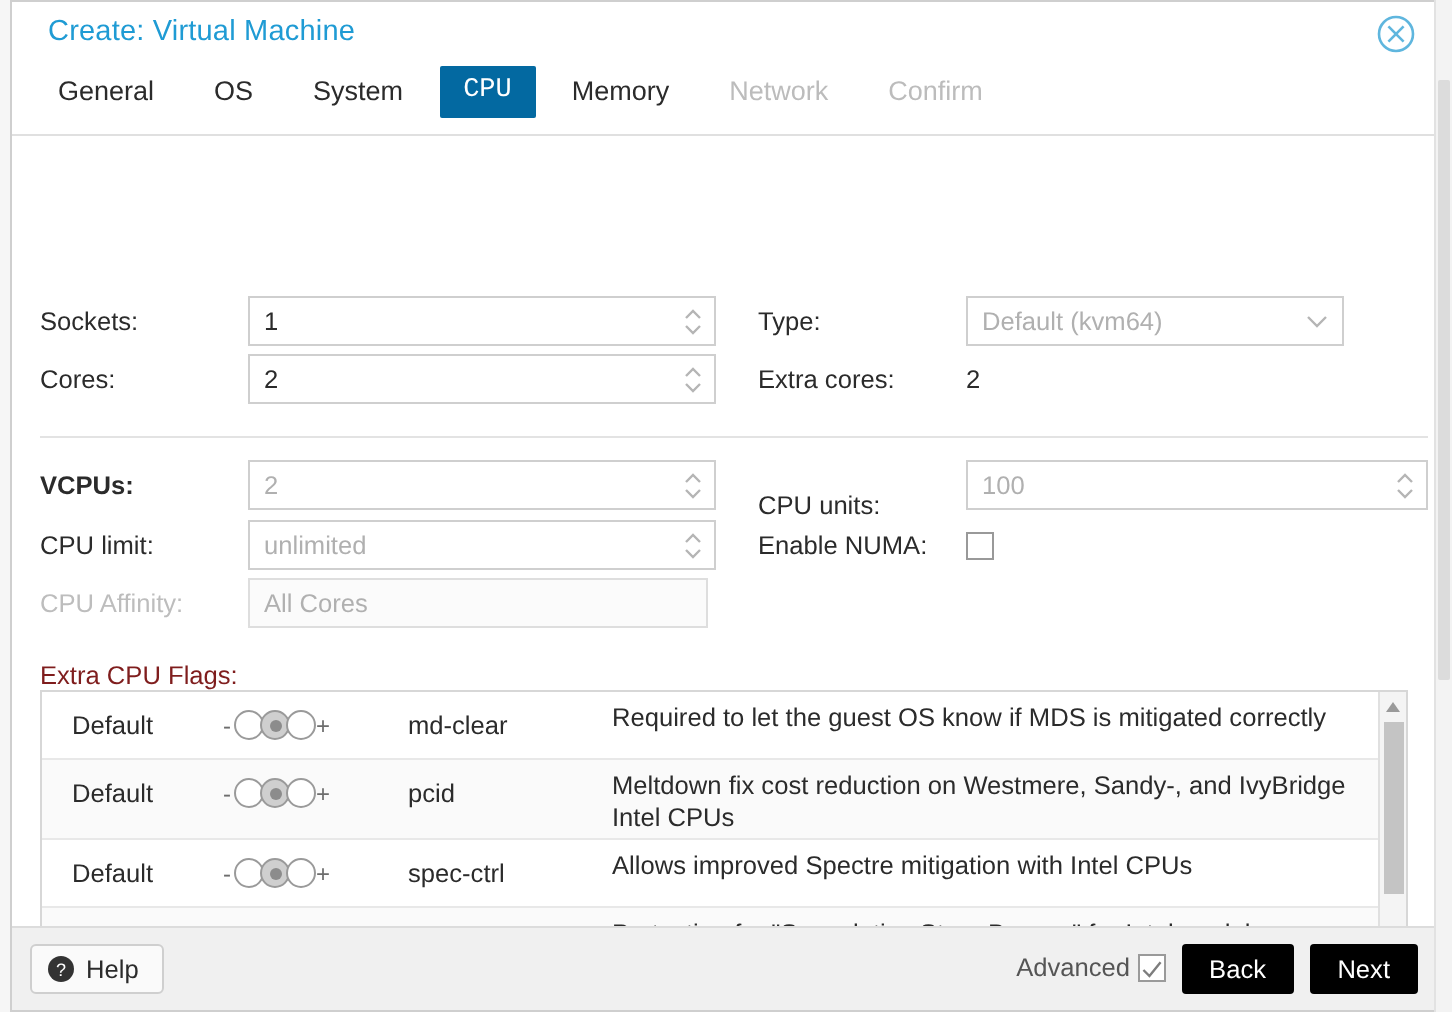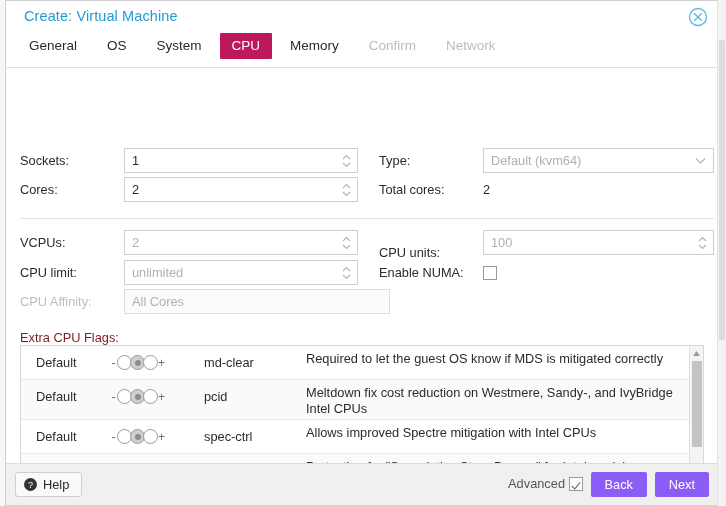--- a/index.html
+++ b/index.html
@@ -63,21 +63,21 @@
     position: absolute; left: 11px; top: 0;
     display: flex; align-items: flex-start; gap: 0;
   }
   .tab {
     font-size: 13.5px; color: #2b2b2b;
     padding: 5px 12px 6px 12px;
     margin-right: 6px;
     cursor: pointer; white-space: nowrap;
     border-radius: 1px;
   }
-  .tab.active { background: #be185d; color: #ffffff; }
+  .tab.active { background: #0369a1; color: #ffffff; font-family: Liberation Mono, monospace; }
   .tab.disabled { color: #bcbcbc; cursor: default; }
 
   
   .body {
     position: relative;
     height: 430px;
     background: #ffffff;
     overflow: hidden;
   }
   .label {
@@ -196,21 +196,21 @@
     position: absolute; right: 152px; top: 12px;
     font-size: 12.8px; color: #555; white-space: nowrap;
   }
   .advanced-box {
     position: absolute; right: 134px; top: 13px;
     width: 14px; height: 14px; border: 1px solid #9a9a9a;
     background: #ffffff; box-sizing: border-box; cursor: pointer;
   }
   .btn {
     position: absolute; top: 8px; height: 25px;
-    background: #8b5cf6; border: none; color: #ffffff;
+    background: #000000; border: none; color: #ffffff;
     font-size: 12.8px; font-family: "Liberation Sans", sans-serif;
     cursor: pointer; padding: 0 14px; border-radius: 2px;
   }
   .btn-back { right: 70px; }
   .btn-next { right: 8px; }
 </style>
 </head>
 <body>
 
 <div id="root">
@@ -230,59 +230,59 @@
       </div>
     </div>
 
     <div class="tabbar">
       <div class="tabs" id="tabs-container">
           <div class="tab">General</div>
           <div class="tab">OS</div>
           <div class="tab">System</div>
           <div class="tab active">CPU</div>
           <div class="tab">Memory</div>
+          <div class="tab disabled">Network</div>
           <div class="tab disabled">Confirm</div>
-          <div class="tab disabled">Network</div>
         </div>
     </div>
 
     <div class="body">
 
       <div class="label" style="left:14px; top:80px;text-align:right;">Sockets:</div>
       <div class="field" style="left:118px; top:80px; width:234px;">
         <div class="val">1</div>
         <svg class="spinner" viewBox="0 0 11 18">
           <polyline points="2,7 5.5,3.5 9,7" fill="none" stroke="#b5b5b5" stroke-width="1.2"></polyline>
           <polyline points="2,11 5.5,14.5 9,11" fill="none" stroke="#b5b5b5" stroke-width="1.2"></polyline>
         </svg>
       </div>
 
       <div class="label" style="left:373px; top:80px;">Type:</div>
-      <div class="field" style="left:477px; top:80px; width:231px;">
+      <div class="field" style="left:477px; top:80px; width:189px;">
         <div class="val placeholder">Default (kvm64)</div>
         <svg class="chev-down" viewBox="0 0 11 8">
           <polyline points="1,1.5 5.5,6 10,1.5" fill="none" stroke="#b5b5b5" stroke-width="1.2"></polyline>
         </svg>
       </div>
 
       <div class="label" style="left:14px; top:109px;">Cores:</div>
       <div class="field" style="left:118px; top:109px; width:234px;">
         <div class="val">2</div>
         <svg class="spinner" viewBox="0 0 11 18">
           <polyline points="2,7 5.5,3.5 9,7" fill="none" stroke="#b5b5b5" stroke-width="1.2"></polyline>
           <polyline points="2,11 5.5,14.5 9,11" fill="none" stroke="#b5b5b5" stroke-width="1.2"></polyline>
         </svg>
       </div>
 
-      <div class="label" style="left:373px; top:109px;">Total cores:</div>
+      <div class="label" style="left:373px; top:109px;">Extra cores:</div>
       <div class="static-val" style="left:477px; top:109px;">2</div>
 
       <div class="divider" style="left:14px; top:150px; width:694px;"></div>
 
-      <div class="label" style="left:14px; top:162px;">VCPUs:</div>
+      <div class="label" style="left:14px; top:162px;font-weight:bold;">VCPUs:</div>
       <div class="field" style="left:118px; top:162px; width:234px;">
         <div class="val placeholder">2</div>
         <svg class="spinner" viewBox="0 0 11 18">
           <polyline points="2,7 5.5,3.5 9,7" fill="none" stroke="#b5b5b5" stroke-width="1.2"></polyline>
           <polyline points="2,11 5.5,14.5 9,11" fill="none" stroke="#b5b5b5" stroke-width="1.2"></polyline>
         </svg>
       </div>
 
       <div class="label" style="left:373px; top:172px;">CPU units:</div>
       <div class="field" style="left:477px; top:162px; width:231px;">
@@ -299,21 +299,21 @@
         <svg class="spinner" viewBox="0 0 11 18">
           <polyline points="2,7 5.5,3.5 9,7" fill="none" stroke="#b5b5b5" stroke-width="1.2"></polyline>
           <polyline points="2,11 5.5,14.5 9,11" fill="none" stroke="#b5b5b5" stroke-width="1.2"></polyline>
         </svg>
       </div>
 
       <div class="label" style="left:373px; top:192px;">Enable NUMA:</div>
       <div class="numa-box" style="left:477px; top:198px;"></div>
 
       <div class="label disabled" style="left:14px; top:221px;">CPU Affinity:</div>
-      <div class="field disabled" style="left:118px; top:221px; width:266px;">
+      <div class="field disabled" style="left:118px; top:221px; width:230px;">
         <div class="val placeholder">All Cores</div>
       </div>
 
       <div class="flags-title">Extra CPU Flags:</div>
       <div class="flags-table">
         <div id="flag-rows">
             <div class="flag-row" style="height: 34px;">
               <div class="flag-state">Default</div>
               <div class="tri">
                 <span class="sign">-</span>

